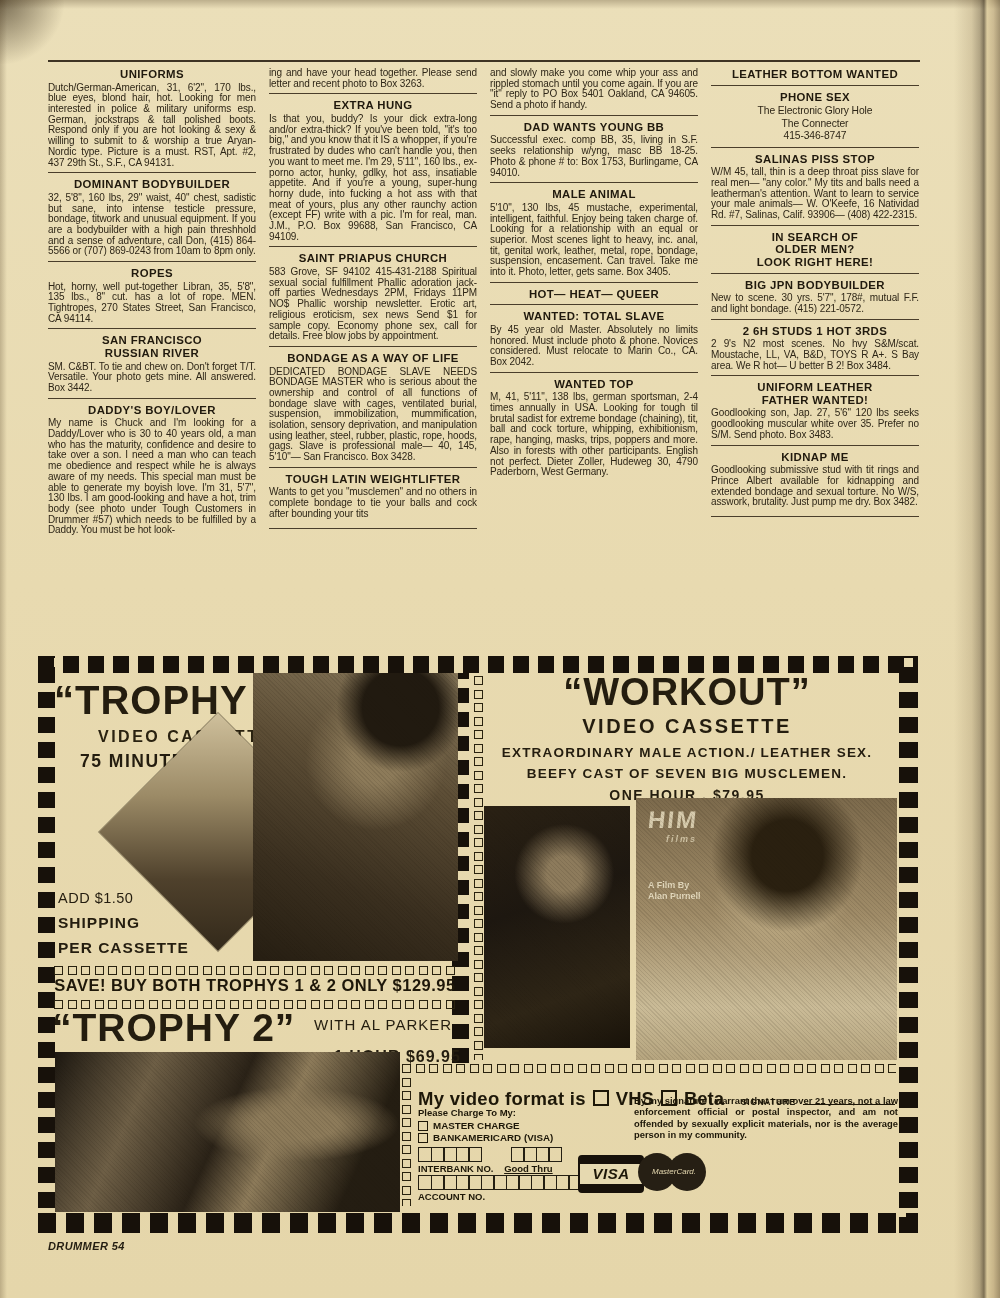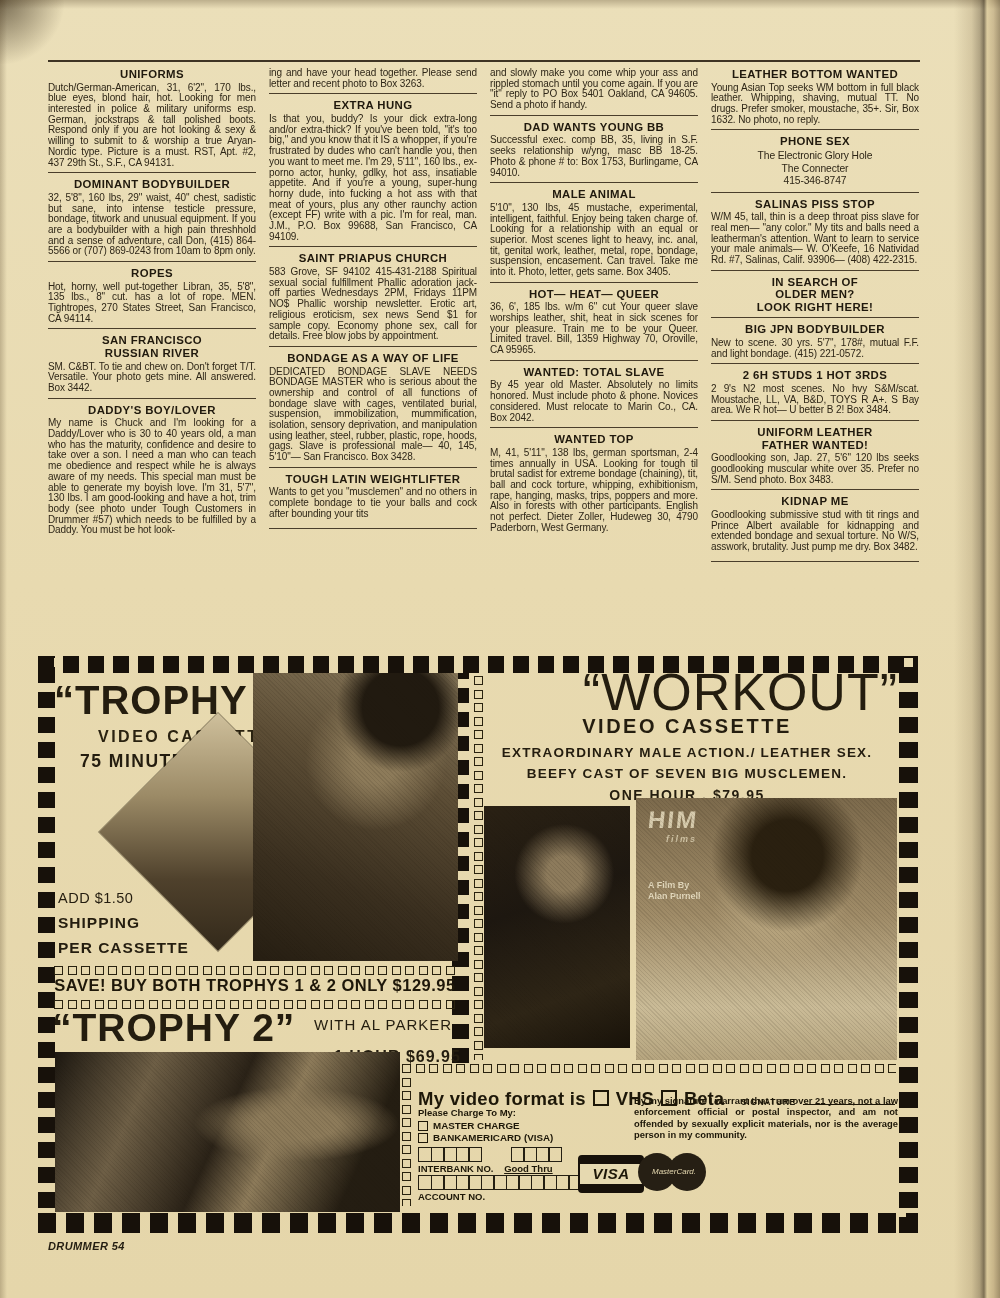--- a/index.html
+++ b/index.html
@@ -71,21 +71,21 @@
        font-size:16.5px;font-weight:bold;letter-spacing:.5px;color:#1e1709;}
   .t2-title{position:absolute;left:14px;top:350px;font-size:39px;font-weight:bold;letter-spacing:1px;color:#241d0f;}
   .t2-with{position:absolute;left:276px;top:360px;font-size:15px;font-weight:normal;letter-spacing:1px;color:#241d0f;}
   .t2-price{position:absolute;left:296px;top:392px;font-size:16px;font-weight:bold;letter-spacing:1px;color:#241d0f;}
   .t2-photo{left:17px;top:396px;width:345px;height:160px;
        background:radial-gradient(ellipse at 70% 45%,#8d7b5a 0 12%,rgba(0,0,0,0) 30%),
                   linear-gradient(115deg,#1c1710 0%,#6e5f46 25%,#2a2217 48%,#8d7b5a 62%,#241d12 85%);}
 
   .wo-osq{left:436px;top:20px;height:384px;}
   .wo-head{position:absolute;left:438px;top:14px;width:422px;text-align:center;color:#241d0f;}
-  .wo-title{font-size:52px;font-weight:normal;letter-spacing:1px;line-height:44px;text-align:right;}
+  .wo-title{font-size:38px;font-weight:bold;letter-spacing:1px;line-height:44px;}
   .wo-sub{font-size:20px;font-weight:bold;letter-spacing:2.5px;line-height:24px;}
   .wo-l1{font-size:13.5px;font-weight:bold;letter-spacing:1.2px;margin-top:7px;}
   .wo-l2{font-size:13.5px;font-weight:bold;letter-spacing:1.2px;margin-top:6px;}
   .wo-l3{font-size:14px;font-weight:bold;letter-spacing:1.5px;margin-top:6px;}
   .wo-photo-left{left:446px;top:150px;width:146px;height:242px;
        background:radial-gradient(circle at 55% 28%,#8d7b5c 0 9%,rgba(0,0,0,0) 26%),
                   linear-gradient(160deg,#2a2114 0%,#1d1710 40%,#2e2516 75%,#181209 100%);}
   .wo-photo-right{left:598px;top:142px;width:261px;height:262px;
        background:radial-gradient(circle at 58% 22%,#2a2010 0 14%,rgba(0,0,0,0) 30%),
                   radial-gradient(circle at 55% 42%,#b5a27c 0 12%,rgba(0,0,0,0) 32%),
@@ -196,35 +196,33 @@
         <div class="ad">
           <h3>DAD WANTS YOUNG BB</h3>
           <p>Successful exec. comp BB, 35, living in S.F. seeks relationship w/yng, masc BB 18-25. Photo &amp; phone # to: Box 1753, Burlingame, CA 94010.</p>
         </div>
         <div class="ad">
           <h3>MALE ANIMAL</h3>
           <p>5'10", 130 lbs, 45 mustache, experimental, intelligent, faithful. Enjoy being taken charge of. Looking for a relationship with an equal or superior. Most scenes light to heavy, inc. anal, tit, genital work, leather, metal, rope, bondage, suspension, encasement. Can travel. Take me into it. Photo, letter, gets same. Box 3405.</p>
         </div>
         <div class="ad">
           <h3>HOT— HEAT— QUEER</h3>
-          <p>36, 6', 185 lbs. w/m 6" cut Your queer slave worships leather, shit, heat in sick scenes for your pleasure. Train me to be your Queer. Limited travel. Bill, 1359 Highway 70, Oroville, CA 95965.</p>
         </div>
         <div class="ad">
           <h3>WANTED: TOTAL SLAVE</h3>
           <p>By 45 year old Master. Absolutely no limits honored. Must include photo &amp; phone. Novices considered. Must relocate to Marin Co., CA. Box 2042.</p>
         </div>
         <div class="ad">
           <h3>WANTED TOP</h3>
           <p>M, 41, 5'11", 138 lbs, german sportsman, 2-4 times annually in USA. Looking for tough til brutal sadist for extreme bondage (chaining), tit, ball and cock torture, whipping, exhibitionism, rape, hanging, masks, trips, poppers and more. Also in forests with other participants. English not perfect. Dieter Zoller, Hudeweg 30, 4790 Paderborn, West Germany.</p>
         </div>
       </div>
     <div class="col">
         <div class="ad">
           <h3>LEATHER BOTTOM WANTED</h3>
-          <p>Young Asian Top seeks WM bottom in full black leather. Whipping, shaving, mutual TT. No drugs. Prefer smoker, moustache, 35+. Sir, Box 1632. No photo, no reply.</p>
         </div>
         <div class="ad center">
           <h3>PHONE SEX</h3>
           <p>The Electronic Glory Hole
 The Connecter
 415-346-8747</p>
         </div>
         <div class="ad">
           <h3>SALINAS PISS STOP</h3>
           <p>W/M 45, tall, thin is a deep throat piss slave for real men— "any color." My tits and balls need a leatherman's attention. Want to learn to service your male animals— W. O'Keefe, 16 Natividad Rd. #7, Salinas, Calif. 93906— (408) 422-2315.</p>

